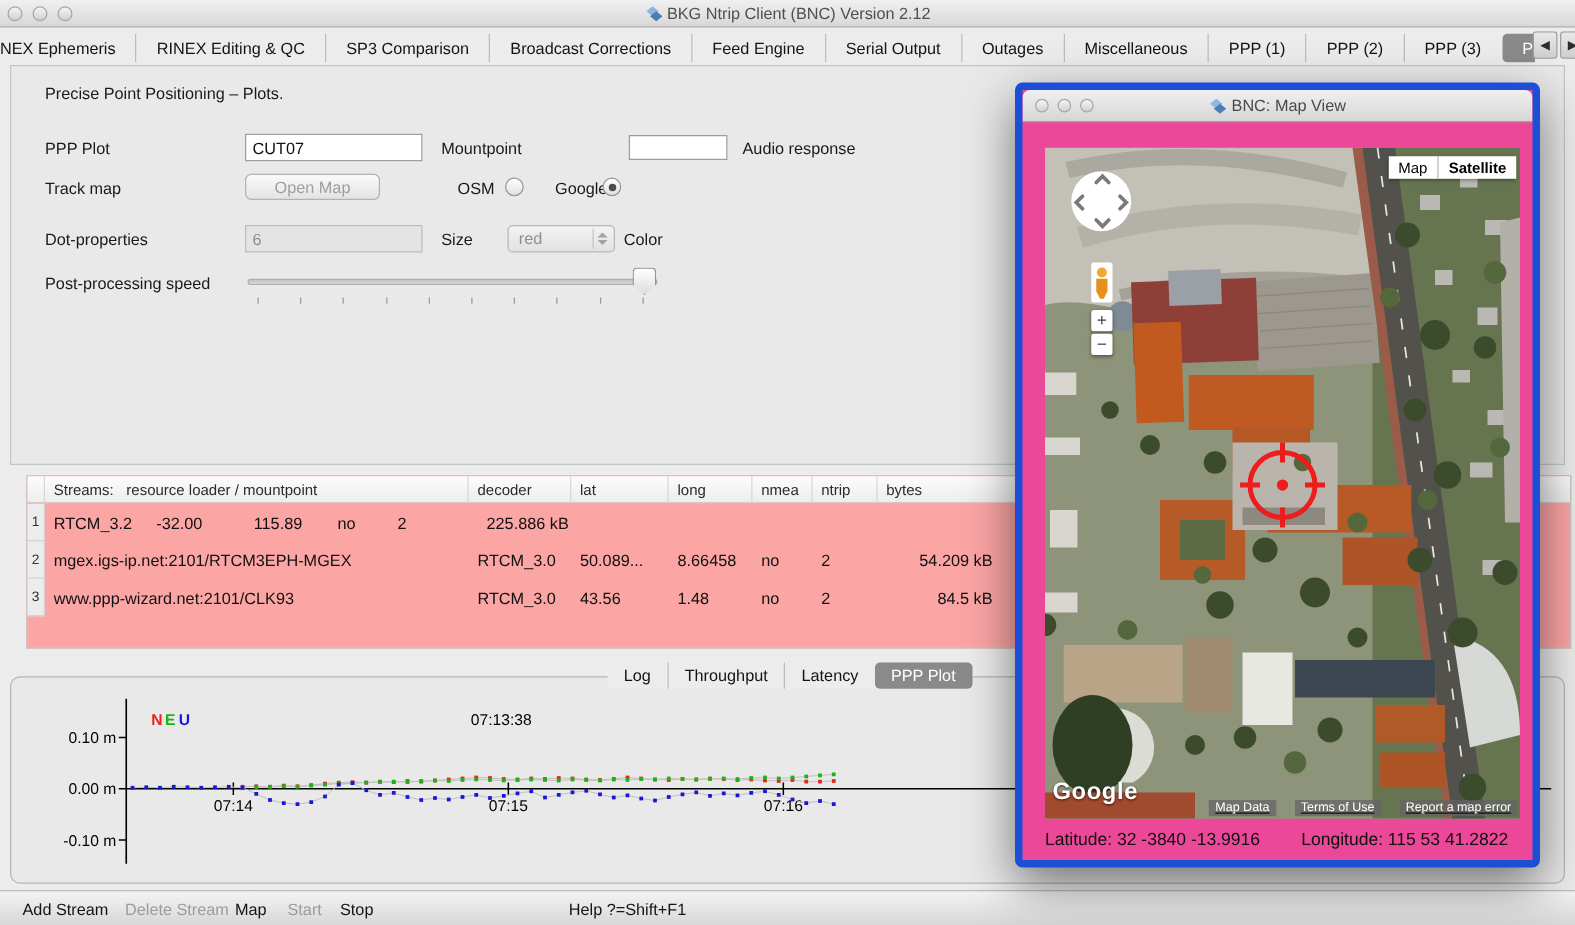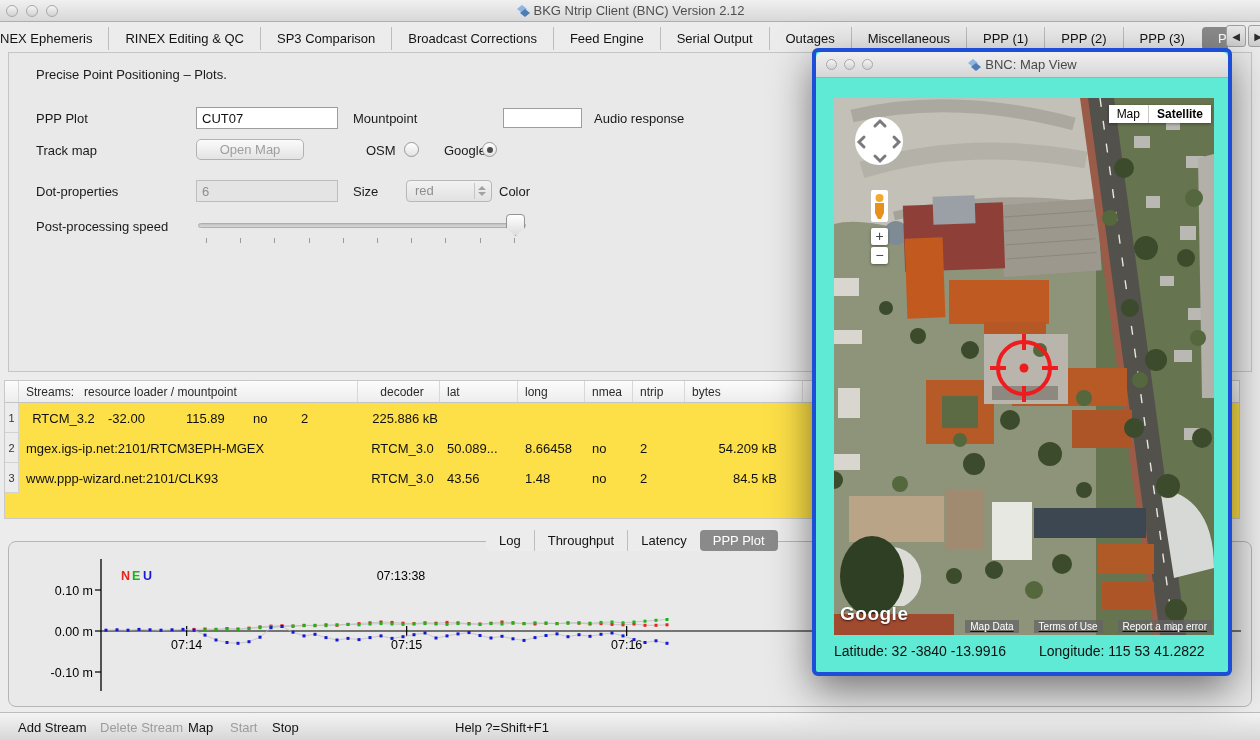--- a/index.html
+++ b/index.html
@@ -37,26 +37,26 @@
   .select .spin { position:absolute; right:2px; top:2px; bottom:2px; width:15px; border-left:1px solid #c6c6c6; display:flex; flex-direction:column; align-items:center; justify-content:center; gap:2px; }
   .select .spin i { width:0; height:0; border-left:4px solid transparent; border-right:4px solid transparent; }
   .select .spin .up { border-bottom:4px solid #a2a2a2; }
   .select .spin .dn { border-top:4px solid #a2a2a2; }
   .slider-track { position:absolute; left:189px; top:170px; width:328px; height:5px; border-radius:3px; background:linear-gradient(#c2c2c2,#d8d8d8); border:1px solid #aeaeae; }
   .slider-handle { position:absolute; left:497px; top:161px; width:19px; height:22px; background:linear-gradient(#ffffff,#dcdcdc); border:1px solid #939393; border-radius:4px;
       clip-path:polygon(0 0,100% 0,100% 62%,50% 100%,0 62%); box-shadow:0 1px 2px rgba(0,0,0,.25); }
   .tick { position:absolute; top:185px; width:1px; height:5px; background:#9a9a9a; }
 
   
-  .stable { position:absolute; left:4px; top:380px; width:1236px; height:139px; background:#fde047; border:1px solid #c9c9c9; font-size:13px; }
+  .stable { position:absolute; left:21px; top:380px; width:1236px; height:139px; background:#fca5a5; border:1px solid #c9c9c9; font-size:13px; }
   .thead { display:flex; height:22px; background:linear-gradient(#fcfcfc,#ededed); border-bottom:1px solid #c4c4c4; font-size:12px; color:#2b2b2b; }
   .thead .hc { padding:4px 0 0 7px; border-right:1px solid #d8d8d8; white-space:nowrap; overflow:hidden; }
   .gutter { width:14px; flex:0 0 14px; padding:0; }
   .c-mount { width:339px; flex:0 0 339px; }
-  .c-decoder { width:82px; flex:0 0 82px;text-align:center; }
+  .c-decoder { width:82px; flex:0 0 82px; }
   .c-lat { width:78px; flex:0 0 78px; }
   .c-long { width:67px; flex:0 0 67px; }
   .c-nmea { width:48px; flex:0 0 48px; }
   .c-ntrip { width:52px; flex:0 0 52px; }
   .c-bytes { width:118px; flex:0 0 118px; }
   .c-fill { flex:1 1 auto; border-right:none !important; }
   .trow { display:flex; height:30px; align-items:center; }
   .trow .cell { padding-left:7px; white-space:nowrap; overflow:hidden; }
   .trow .tnum { width:14px; flex:0 0 14px; height:100%; background:#ececec; border-right:1px solid #d2d2d2; border-bottom:1px solid #d2d2d2; font-size:11px; color:#333; display:flex; align-items:center; justify-content:center; padding:0; }
   .trow .c-bytes { text-align:right; padding-right:26px; }
@@ -68,21 +68,21 @@
   .btab.selected { background:#8a8a8a; color:#fff; border-radius:4px; border-left:none; }
   .chartpanel { position:absolute; left:8px; top:541px; width:1244px; height:166px; background:#e9e9e9; border:1px solid #b5b5b5; border-radius:8px; }
   .chartpanel svg { position:absolute; left:0; top:0; }
 
   
   .toolbar { position:absolute; left:0; top:712px; width:1260px; height:28px; background:linear-gradient(#f4f4f4,#d7d7d7); border-top:1px solid #bcbcbc; }
   .toolbar span { position:absolute; top:7px; font-size:13px; color:#141414; white-space:nowrap; }
   .toolbar .disabled { color:#9c9c9c; }
 
   
-  .mapwin { position:absolute; left:812px; top:48px; width:420px; height:628px; background:#5eead4; border:4px solid #1d4ed8; border-radius:6px; box-shadow:0 14px 40px rgba(0,0,0,.5); z-index:50; }
+  .mapwin { position:absolute; left:812px; top:66px; width:420px; height:628px; background:#ec4899; border:6px solid #1d4ed8; border-radius:6px; box-shadow:0 14px 40px rgba(0,0,0,.5); z-index:50; }
   .mapwin .mtitlebar { position:absolute; left:0; top:0; right:0; height:26px; background:linear-gradient(#f0f0f0,#d6d6d6); border-bottom:1px solid #ababab; border-radius:6px 6px 0 0; }
   .mapwin .tl-group { top:7px; left:10px; gap:7px; }
   .mapwin .tl { width:11px; height:11px; }
   .mapwin .mwin-title { position:absolute; left:0; right:0; top:5px; text-align:center; color:#4a4a4a; font-size:13px; }
   .maparea { position:absolute; left:18px; top:46px; width:380px; height:537px; overflow:hidden; background:#8d9479; }
   .maparea svg { position:absolute; left:0; top:0; }
   .mapsat { position:absolute; top:7px; right:3px; display:flex; box-shadow:0 1px 3px rgba(0,0,0,.4); font-size:12px; }
   .mapsat .mbtn { background:#fff; color:#000; padding:2px 8px; }
   .mapsat .mbtn + .mbtn { border-left:1px solid #c8c8c8; font-weight:bold; }
   .glogo { position:absolute; left:6px; bottom:10px; color:#fff; font-size:19px; font-weight:bold; letter-spacing:.5px; text-shadow:0 1px 2px rgba(0,0,0,.7); }

